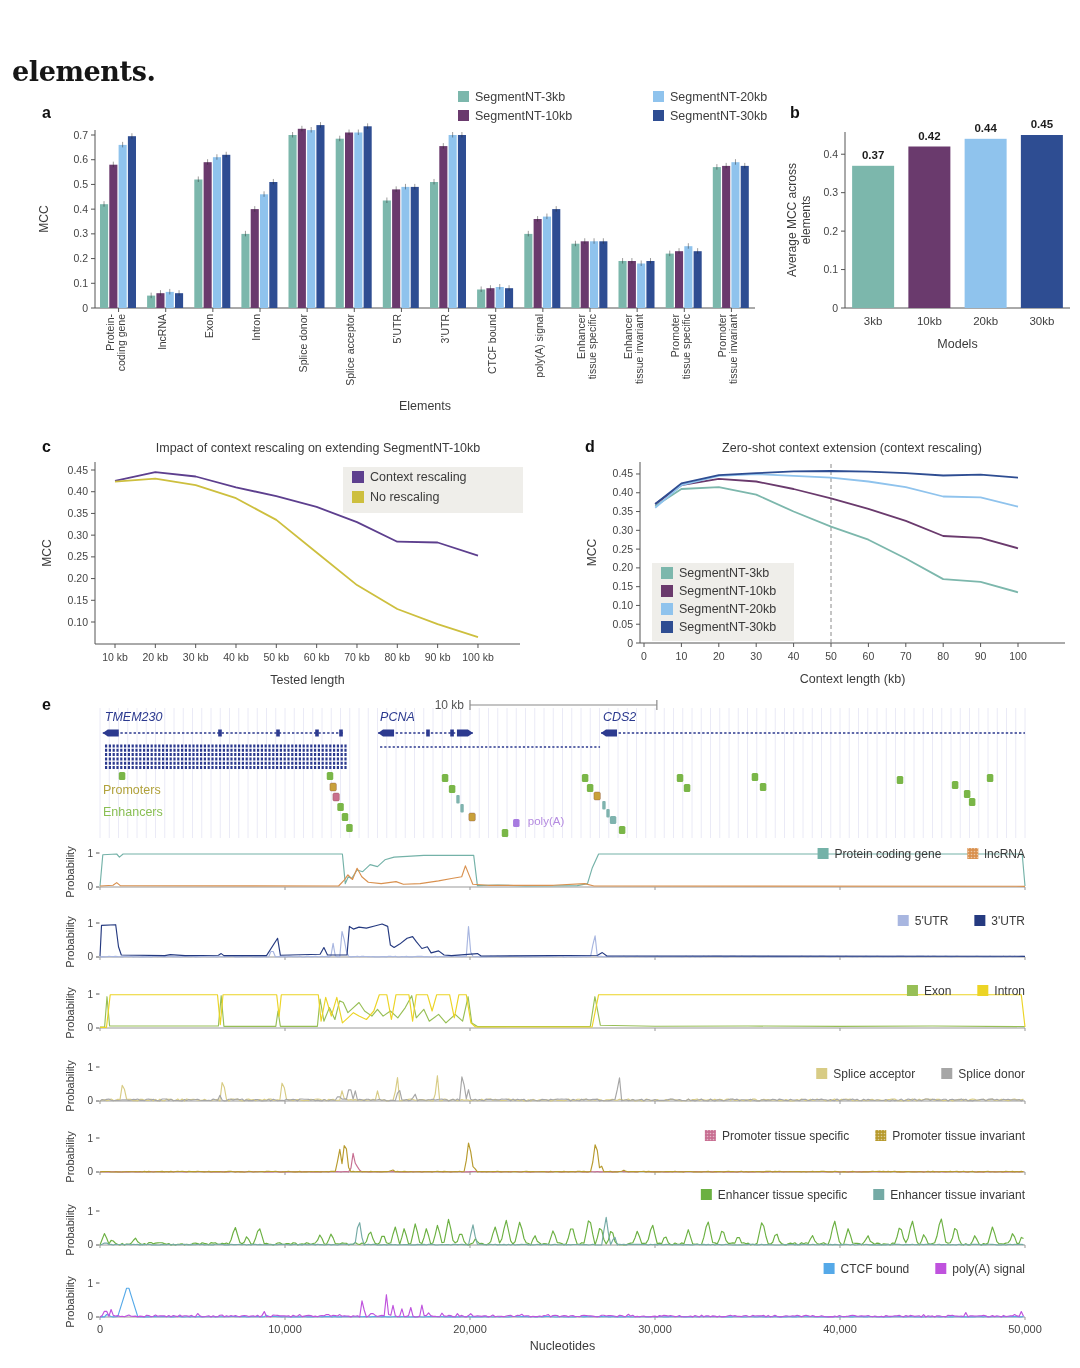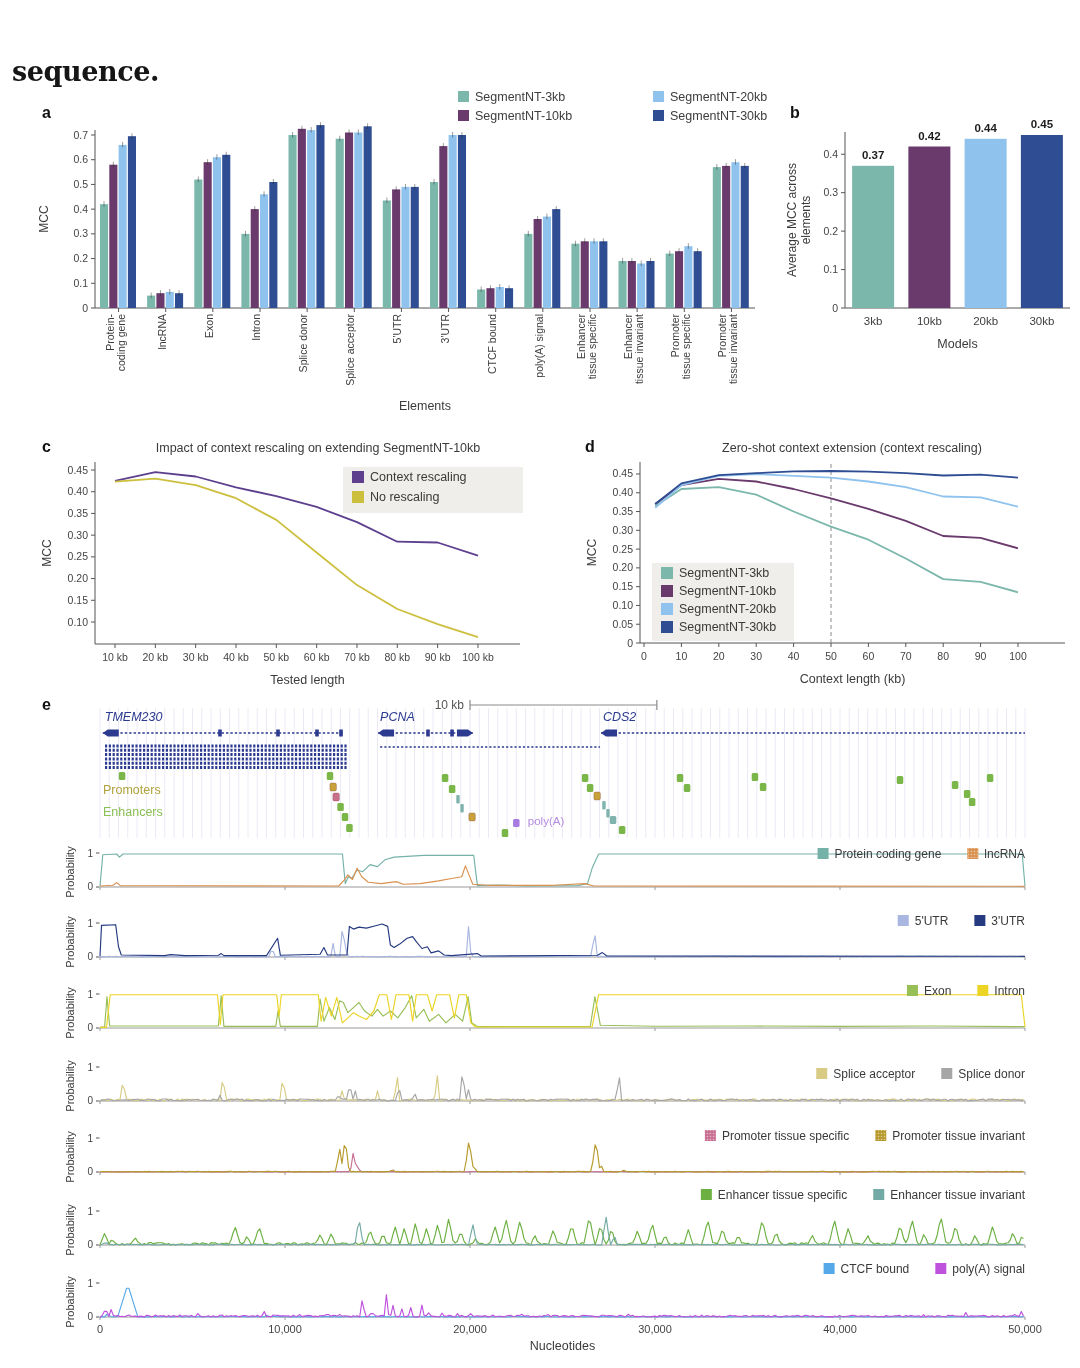--- a/index.html
+++ b/index.html
@@ -13,21 +13,21 @@
   #svg-b{left:782px;top:92px;}
   #svg-c{left:28px;top:436px;}
   #svg-d{left:575px;top:436px;}
   #svg-e{left:28px;top:688px;}
   text{font-family:"Liberation Sans",sans-serif;}
 </style>
 </head>
 <body>
 
 <div class="fig">
-  <div class="fig-title t2">sequence.</div>
+  <div class="fig-title t2">elements.</div>
   <svg id="svg-a" width="752" height="340">
       <text x="14" y="26" font-size="16" fill="#111" text-anchor="start" font-weight="bold" font-style="normal">a</text>
       <g>
         <rect x="430" y="-1" width="11" height="11" fill="#7cb7ac"></rect>
         <text x="447" y="9" font-size="12.5" fill="#3d3d3d" text-anchor="start" font-weight="normal" font-style="normal">SegmentNT-3kb</text>
         <rect x="430" y="18" width="11" height="11" fill="#6a3a6d"></rect>
         <text x="447" y="28" font-size="12.5" fill="#3d3d3d" text-anchor="start" font-weight="normal" font-style="normal">SegmentNT-10kb</text>
         <rect x="625" y="-1" width="11" height="11" fill="#8fc3ed"></rect>
         <text x="642" y="9" font-size="12.5" fill="#3d3d3d" text-anchor="start" font-weight="normal" font-style="normal">SegmentNT-20kb</text>
         <rect x="625" y="18" width="11" height="11" fill="#2e4d92"></rect>

